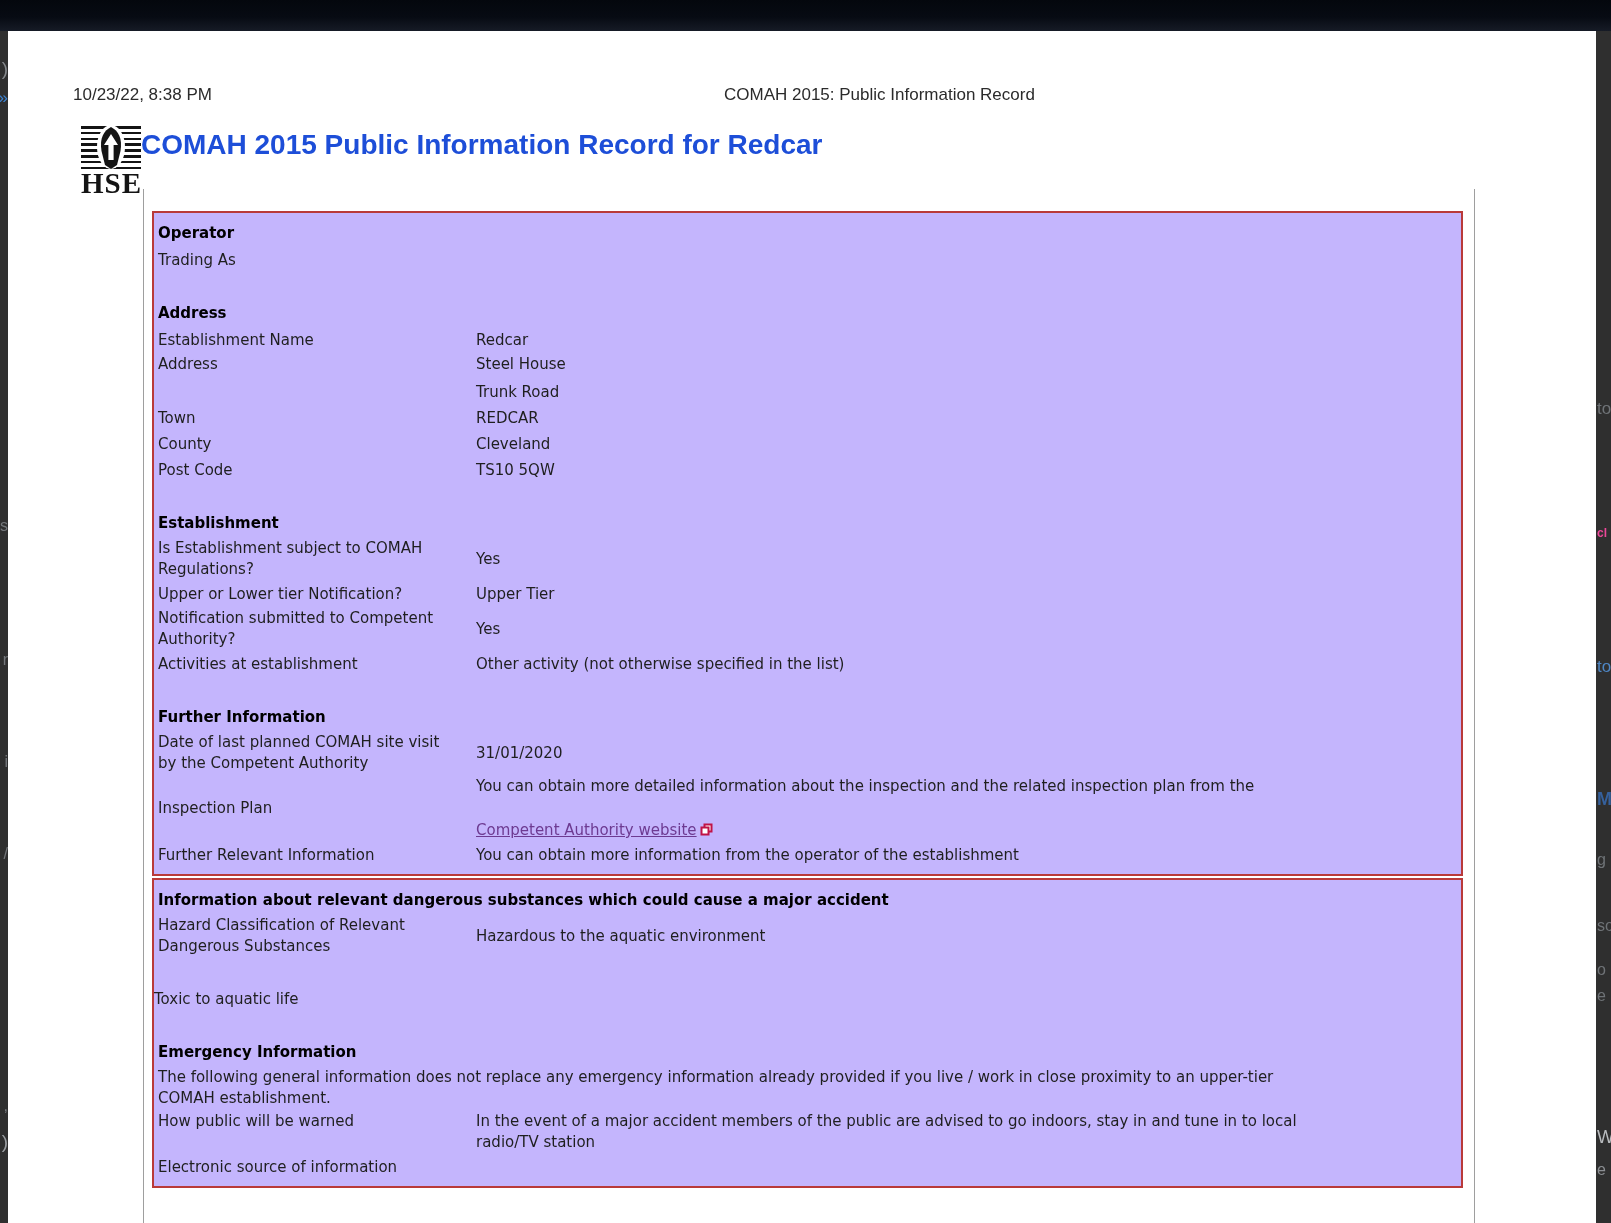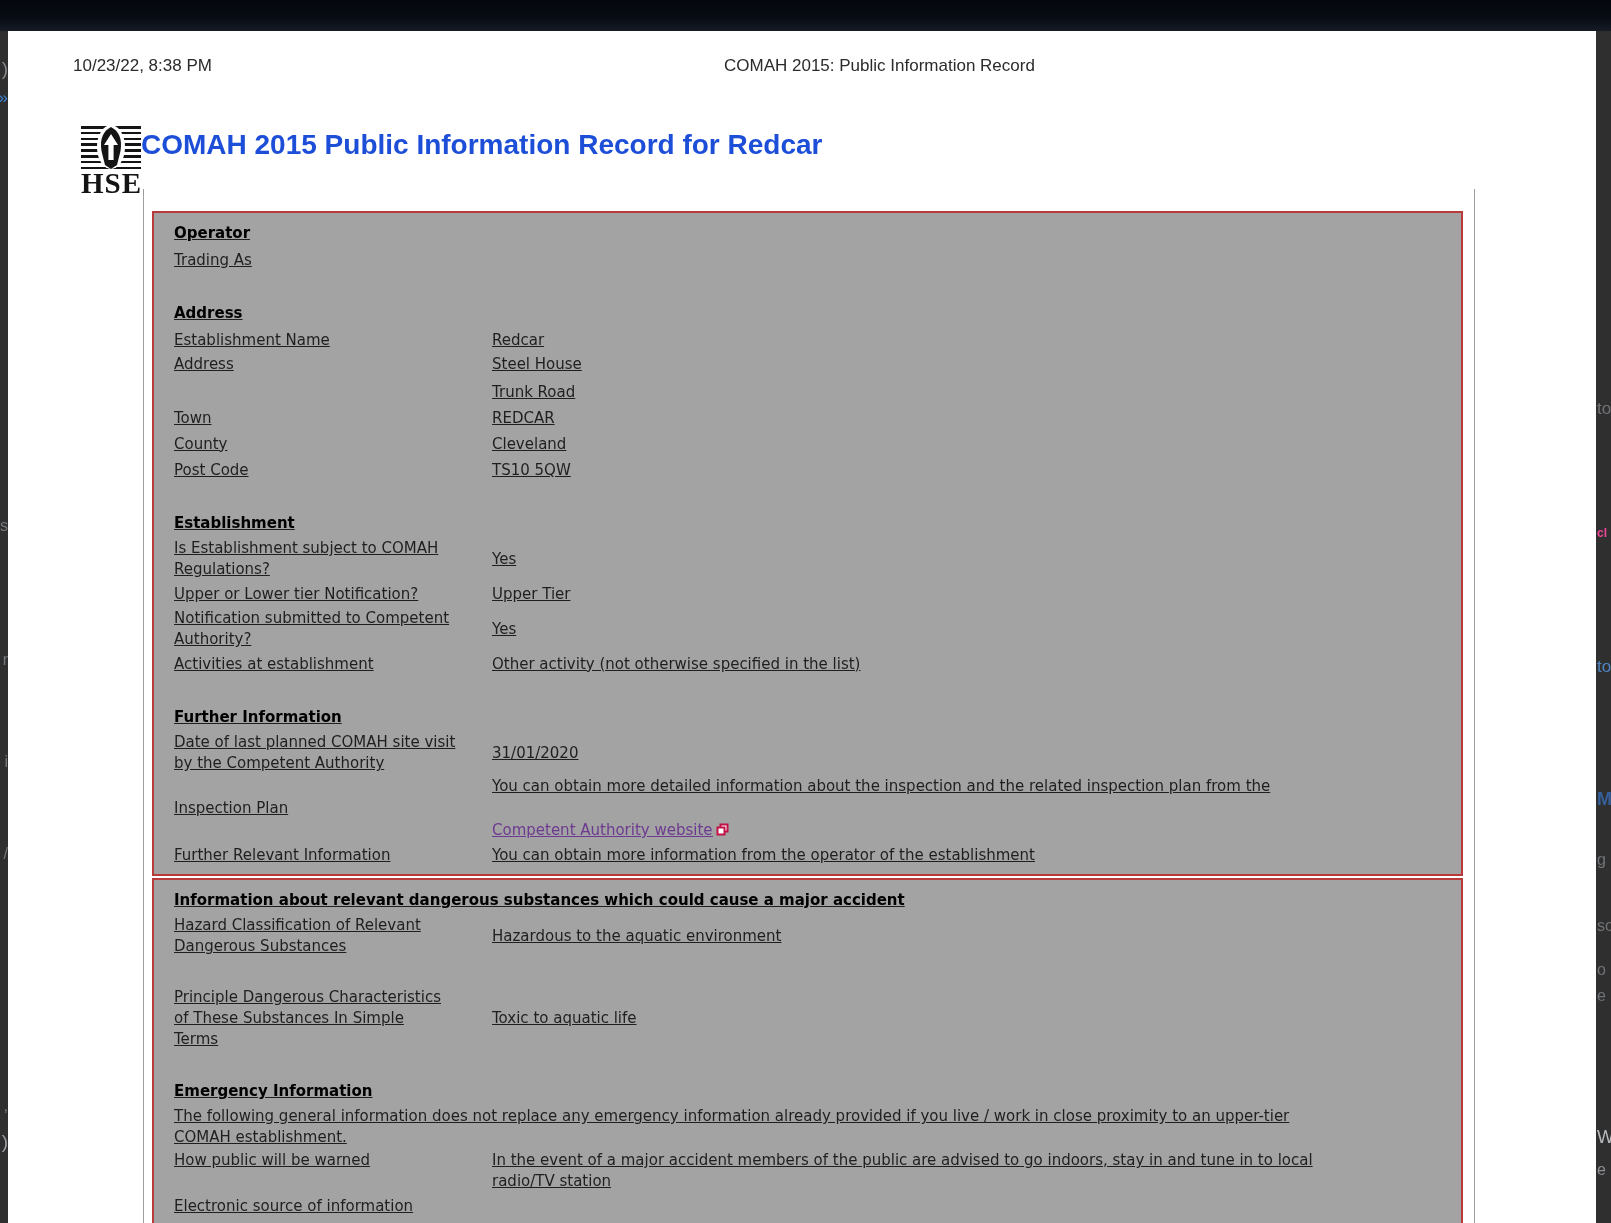--- a/index.html
+++ b/index.html
@@ -20,21 +20,21 @@
   .edge span{position:absolute;font-family:"Liberation Sans",sans-serif;white-space:nowrap;}
   .edge-left span{right:0px;}
   .edge-right span{left:1px;}
 
   
   .page{
     position:absolute;left:8px;top:31px;width:1588px;height:1192px;
     background:#ffffff;color:#1f1f1f;
   }
   .ph-date,.ph-title{
-    position:absolute;top:25px;font-family:"Liberation Sans",sans-serif;
+    position:absolute;top:54px;font-family:"Liberation Sans",sans-serif;
     font-size:17px;color:#2b2b2b;white-space:nowrap;
   }
   .ph-date{left:65px;}
   .ph-title{left:716px;}
 
   
   .logo{position:absolute;left:73px;top:95px;width:62px;}
   .logo-mark{
     position:relative;width:60px;height:44px;
     background:repeating-linear-gradient(180deg,#141414 0 2.6px,#ffffff 2.6px 5.8px);
@@ -52,23 +52,23 @@
   }
 
   
   .vline{position:absolute;top:158px;width:1px;height:1034px;background:#9e9e9e;}
   .vl-left{left:135px;}
   .vl-right{left:1466px;}
 
   
   .rtable{
     position:absolute;left:144px;width:1311px;
-    border:2px solid #b93a3a;background:#a3a3a3;
+    border:2px solid #b93a3a;background:#c4b5fd;
     font-size:15px;line-height:21px;color:#1f1f1f;
-    padding:8px 0 6px 16px;box-sizing:border-box;text-decoration:underline;
+    padding:8px 0 6px 0;box-sizing:border-box;
   }
   .table1{top:180px;}
   .table2{top:847px;}
   .t-heading{
     font-weight:bold;color:#000;padding:2px 6px 2px 4px;min-height:22px;
   }
   .t-row{display:flex;align-items:center;padding:1px 0;min-height:24px;}
   .t-row.top{align-items:flex-start;}
   .t-label{flex:none;width:318px;padding-left:4px;white-space:pre-line;}
   .t-value{flex:1;padding-right:8px;white-space:pre-line;}
@@ -200,23 +200,20 @@
     </div>
   <div class="rtable table2" id="table2">
       <div class="t-heading">Information about relevant dangerous substances which could cause a major accident</div>
       <div class="t-row">
         <span class="t-label">Hazard Classification of Relevant
 Dangerous Substances</span>
         <span class="t-value">Hazardous to the aquatic environment</span>
       </div>
       <div class="t-spacer"></div>
       <div class="t-row">
-        <span class="t-label">Principle Dangerous Characteristics
-of These Substances In Simple
-Terms</span>
         <span class="t-value">Toxic to aquatic life</span>
       </div>
       <div class="t-spacer"></div>
       <div class="t-heading">Emergency Information</div>
       <div class="t-para">The following general information does not replace any emergency information already provided if you live / work in close proximity to an upper-tier
 COMAH establishment.</div>
       <div class="t-row top">
         <span class="t-label">How public will be warned</span>
         <span class="t-value">In the event of a major accident members of the public are advised to go indoors, stay in and tune in to local
 radio/TV station</span>

